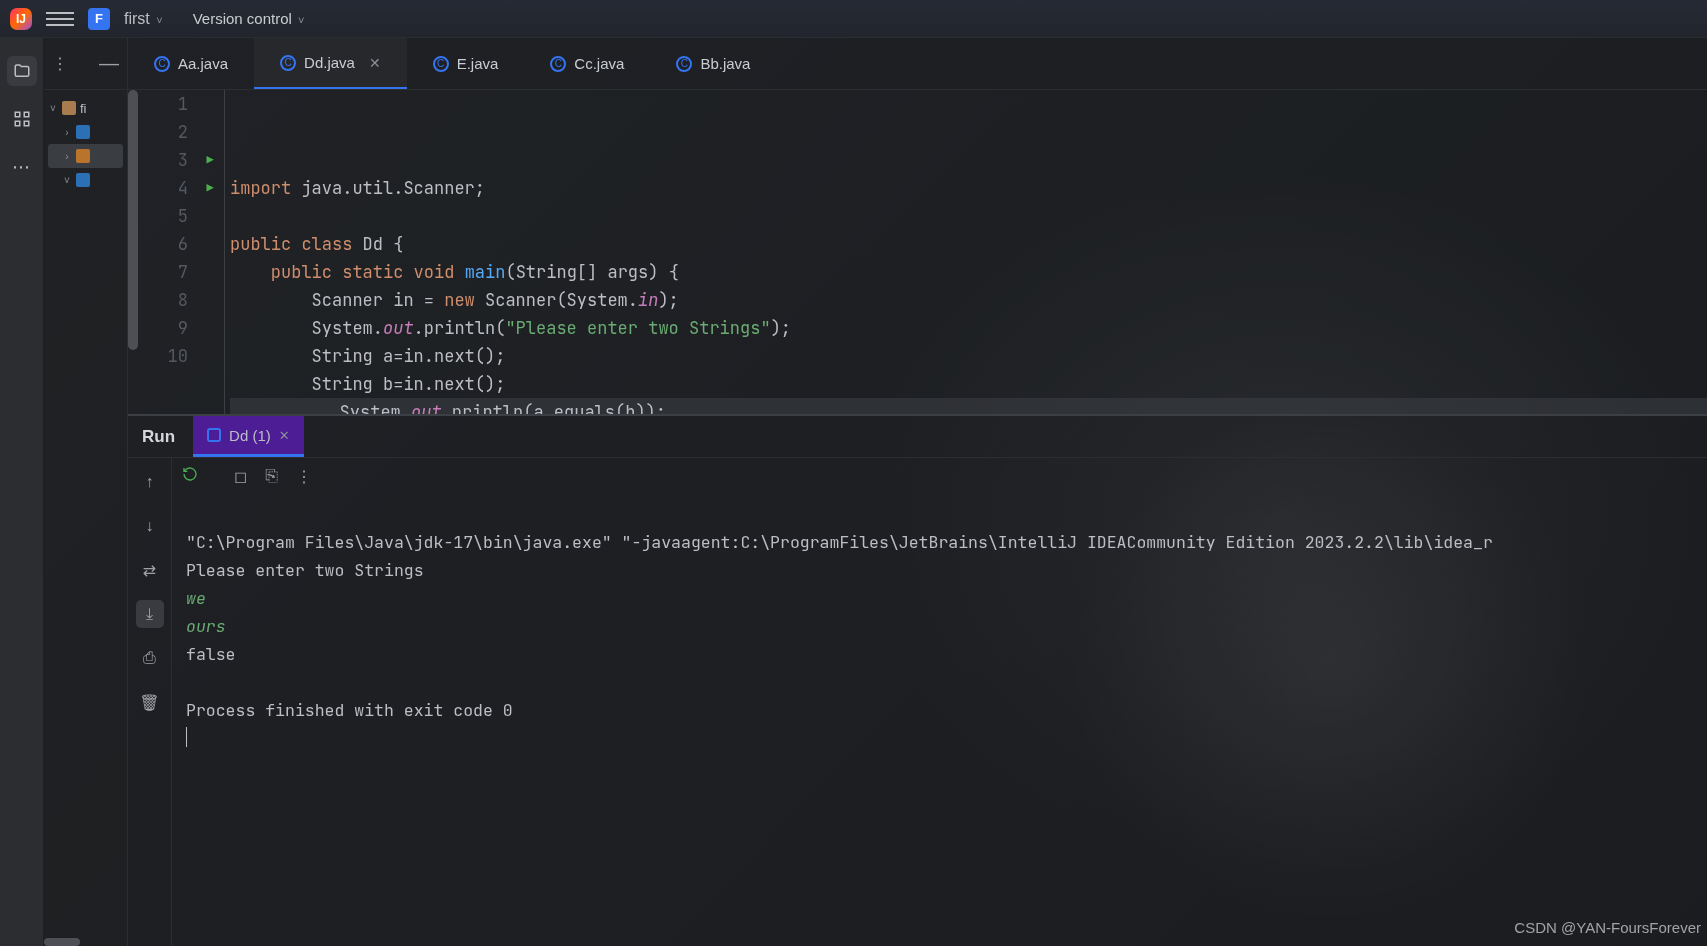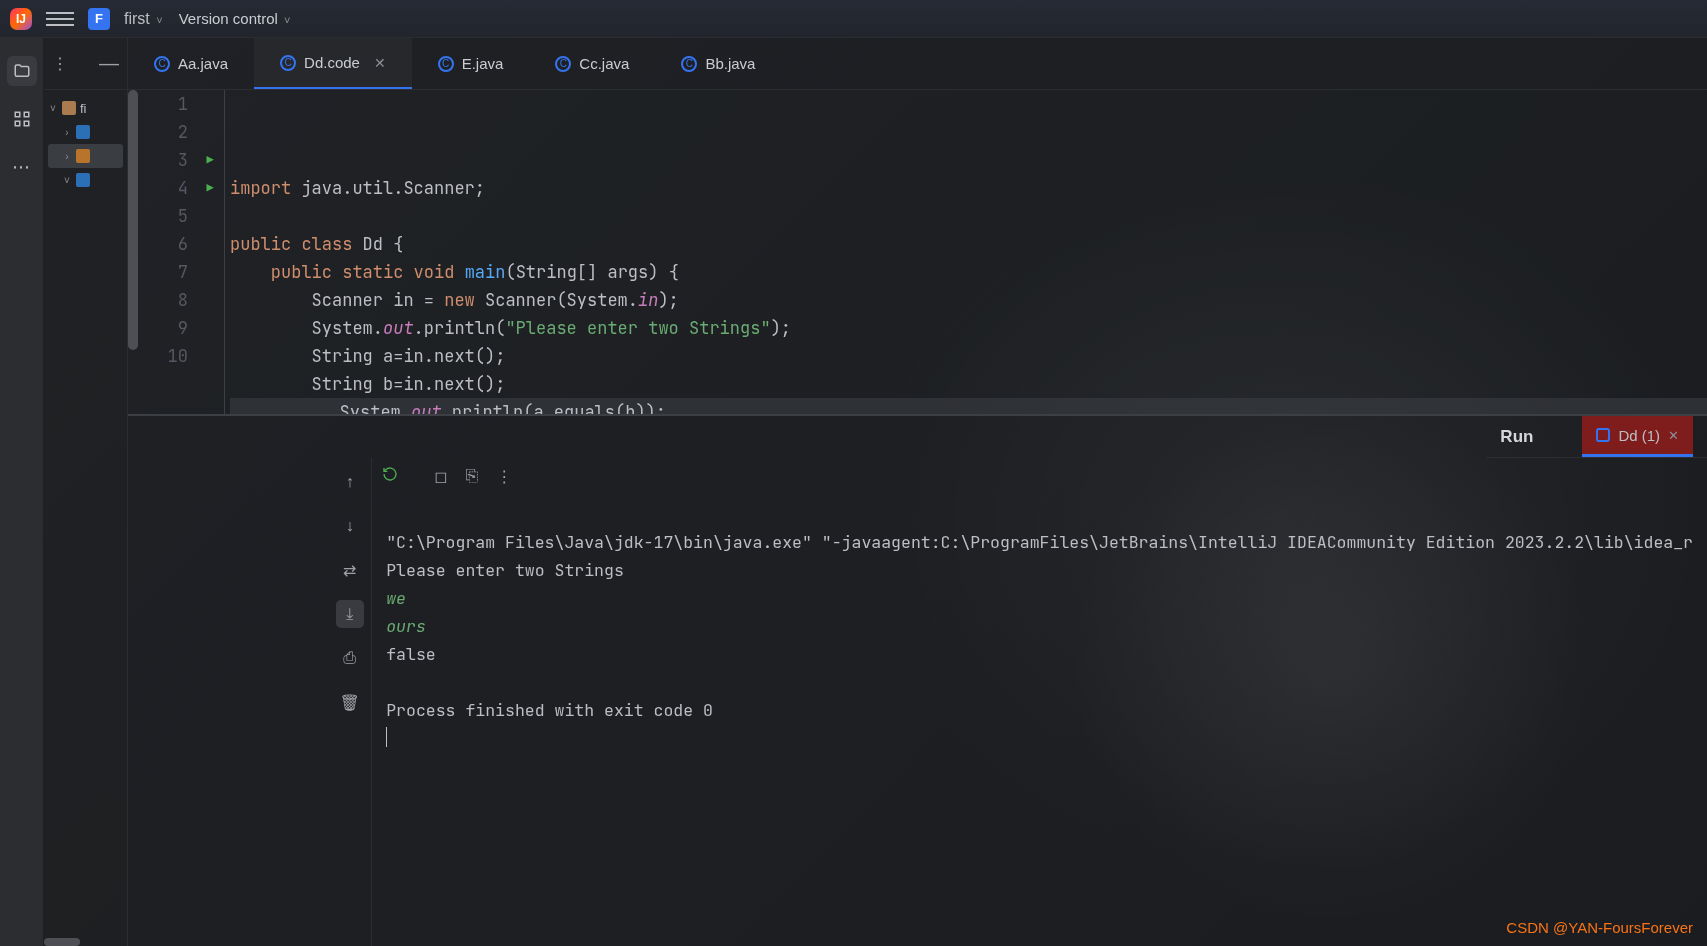--- a/index.html
+++ b/index.html
@@ -49,21 +49,21 @@
   cursor: pointer;
 }
 .hamburger span { height: 2px; background: #bcbec4; }
 .proj-badge {
   width: 22px; height: 22px; border-radius: 4px;
   background: #3574f0;
   color: #fff; font-weight: 600; font-size: 13px;
   display: flex; align-items: center; justify-content: center;
 }
 .chev { color: #8c8f96; font-size: 11px; margin-left: 2px; }
-.vc { font-size: 15px; color: #c9ccd3; margin-left: 2px; }
+.vc { font-size: 15px; color: #c9ccd3; margin-left: 16px; }
 
 
 .main { display: flex; height: calc(100% - 38px); }
 
 
 .rail {
   width: 44px;
   background: #2b2d30;
   display: flex; flex-direction: column; align-items: center;
   gap: 18px; padding-top: 18px;
@@ -170,35 +170,34 @@
   position: absolute; left: 0; top: 0;
   width: 10px; height: 260px;
   background: #4d4f55; border-radius: 5px;
 }
 
 
 .run-panel {
   height: 532px;
   border-top: 2px solid #3c3f44;
   background: rgba(30,31,34,0.55);
-  display: flex; flex-direction: column; align-items: flex-end;
+  display: flex; flex-direction: column;
 }
 .run-tabs {
   height: 42px; display: flex; align-items: center; gap: 8px;
   padding: 0 14px;
   border-bottom: 1px solid #2b2d30;
 }
 .run-title { font-size: 17px; font-weight: 600; color: #d4d6dc; margin-right: 10px; }
 .run-tab {
   display: flex; align-items: center; gap: 8px;
   padding: 0 14px; height: 100%;
   border-bottom: 3px solid #3574f0;
-  background: #7f1d1d;
+  background: #4c1d95;
   font-size: 15px;
-  margin-left: 31px;
 }
 .run-tab .sq { width: 14px; height: 14px; border: 2px solid #3574f0; border-radius: 3px; }
 .run-tab .close { color: #8c8f96; font-size: 13px; }
 
 .run-body { flex: 1; display: flex; }
 .run-rail {
   width: 44px;
   display: flex; flex-direction: column; align-items: center;
   gap: 16px; padding-top: 10px;
   border-right: 1px solid #2b2d30;
@@ -219,22 +218,22 @@
   font-size: 16.5px;
   line-height: 28px;
   white-space: pre;
   color: #bcbec4;
   overflow: hidden;
 }
 .console .input-line { color: #6aab73; font-style: italic; }
 .console .cursor { display: inline-block; width: 1px; height: 20px; background: #bcbec4; vertical-align: -3px; }
 
 .watermark {
-  position: absolute; right: 14px; bottom: 10px;
-  font-size: 15px; color: #f97316;
+  position: absolute; right: 6px; bottom: 10px;
+  font-size: 15px; color: #a3a3a3;
   z-index: 5;
 }
 </style>
 </head>
 <body>
 
 <div class="titlebar layer">
   <div class="app-icon">IJ</div>
   <div class="hamburger">
       <span></span>
@@ -302,21 +301,21 @@
 
   <div class="workarea">
 
     <div class="tabs" id="tabs">
         <div class="tab">
           <span class="cicon">C</span>
           <span>Aa.java</span>
         </div>
         <div class="tab active">
           <span class="cicon">C</span>
-          <span>Dd.code</span>
+          <span>Dd.java</span>
           <span class="close">✕</span>
         </div>
         <div class="tab">
           <span class="cicon">C</span>
           <span>E.java</span>
         </div>
         <div class="tab">
           <span class="cicon">C</span>
           <span>Cc.java</span>
         </div>

